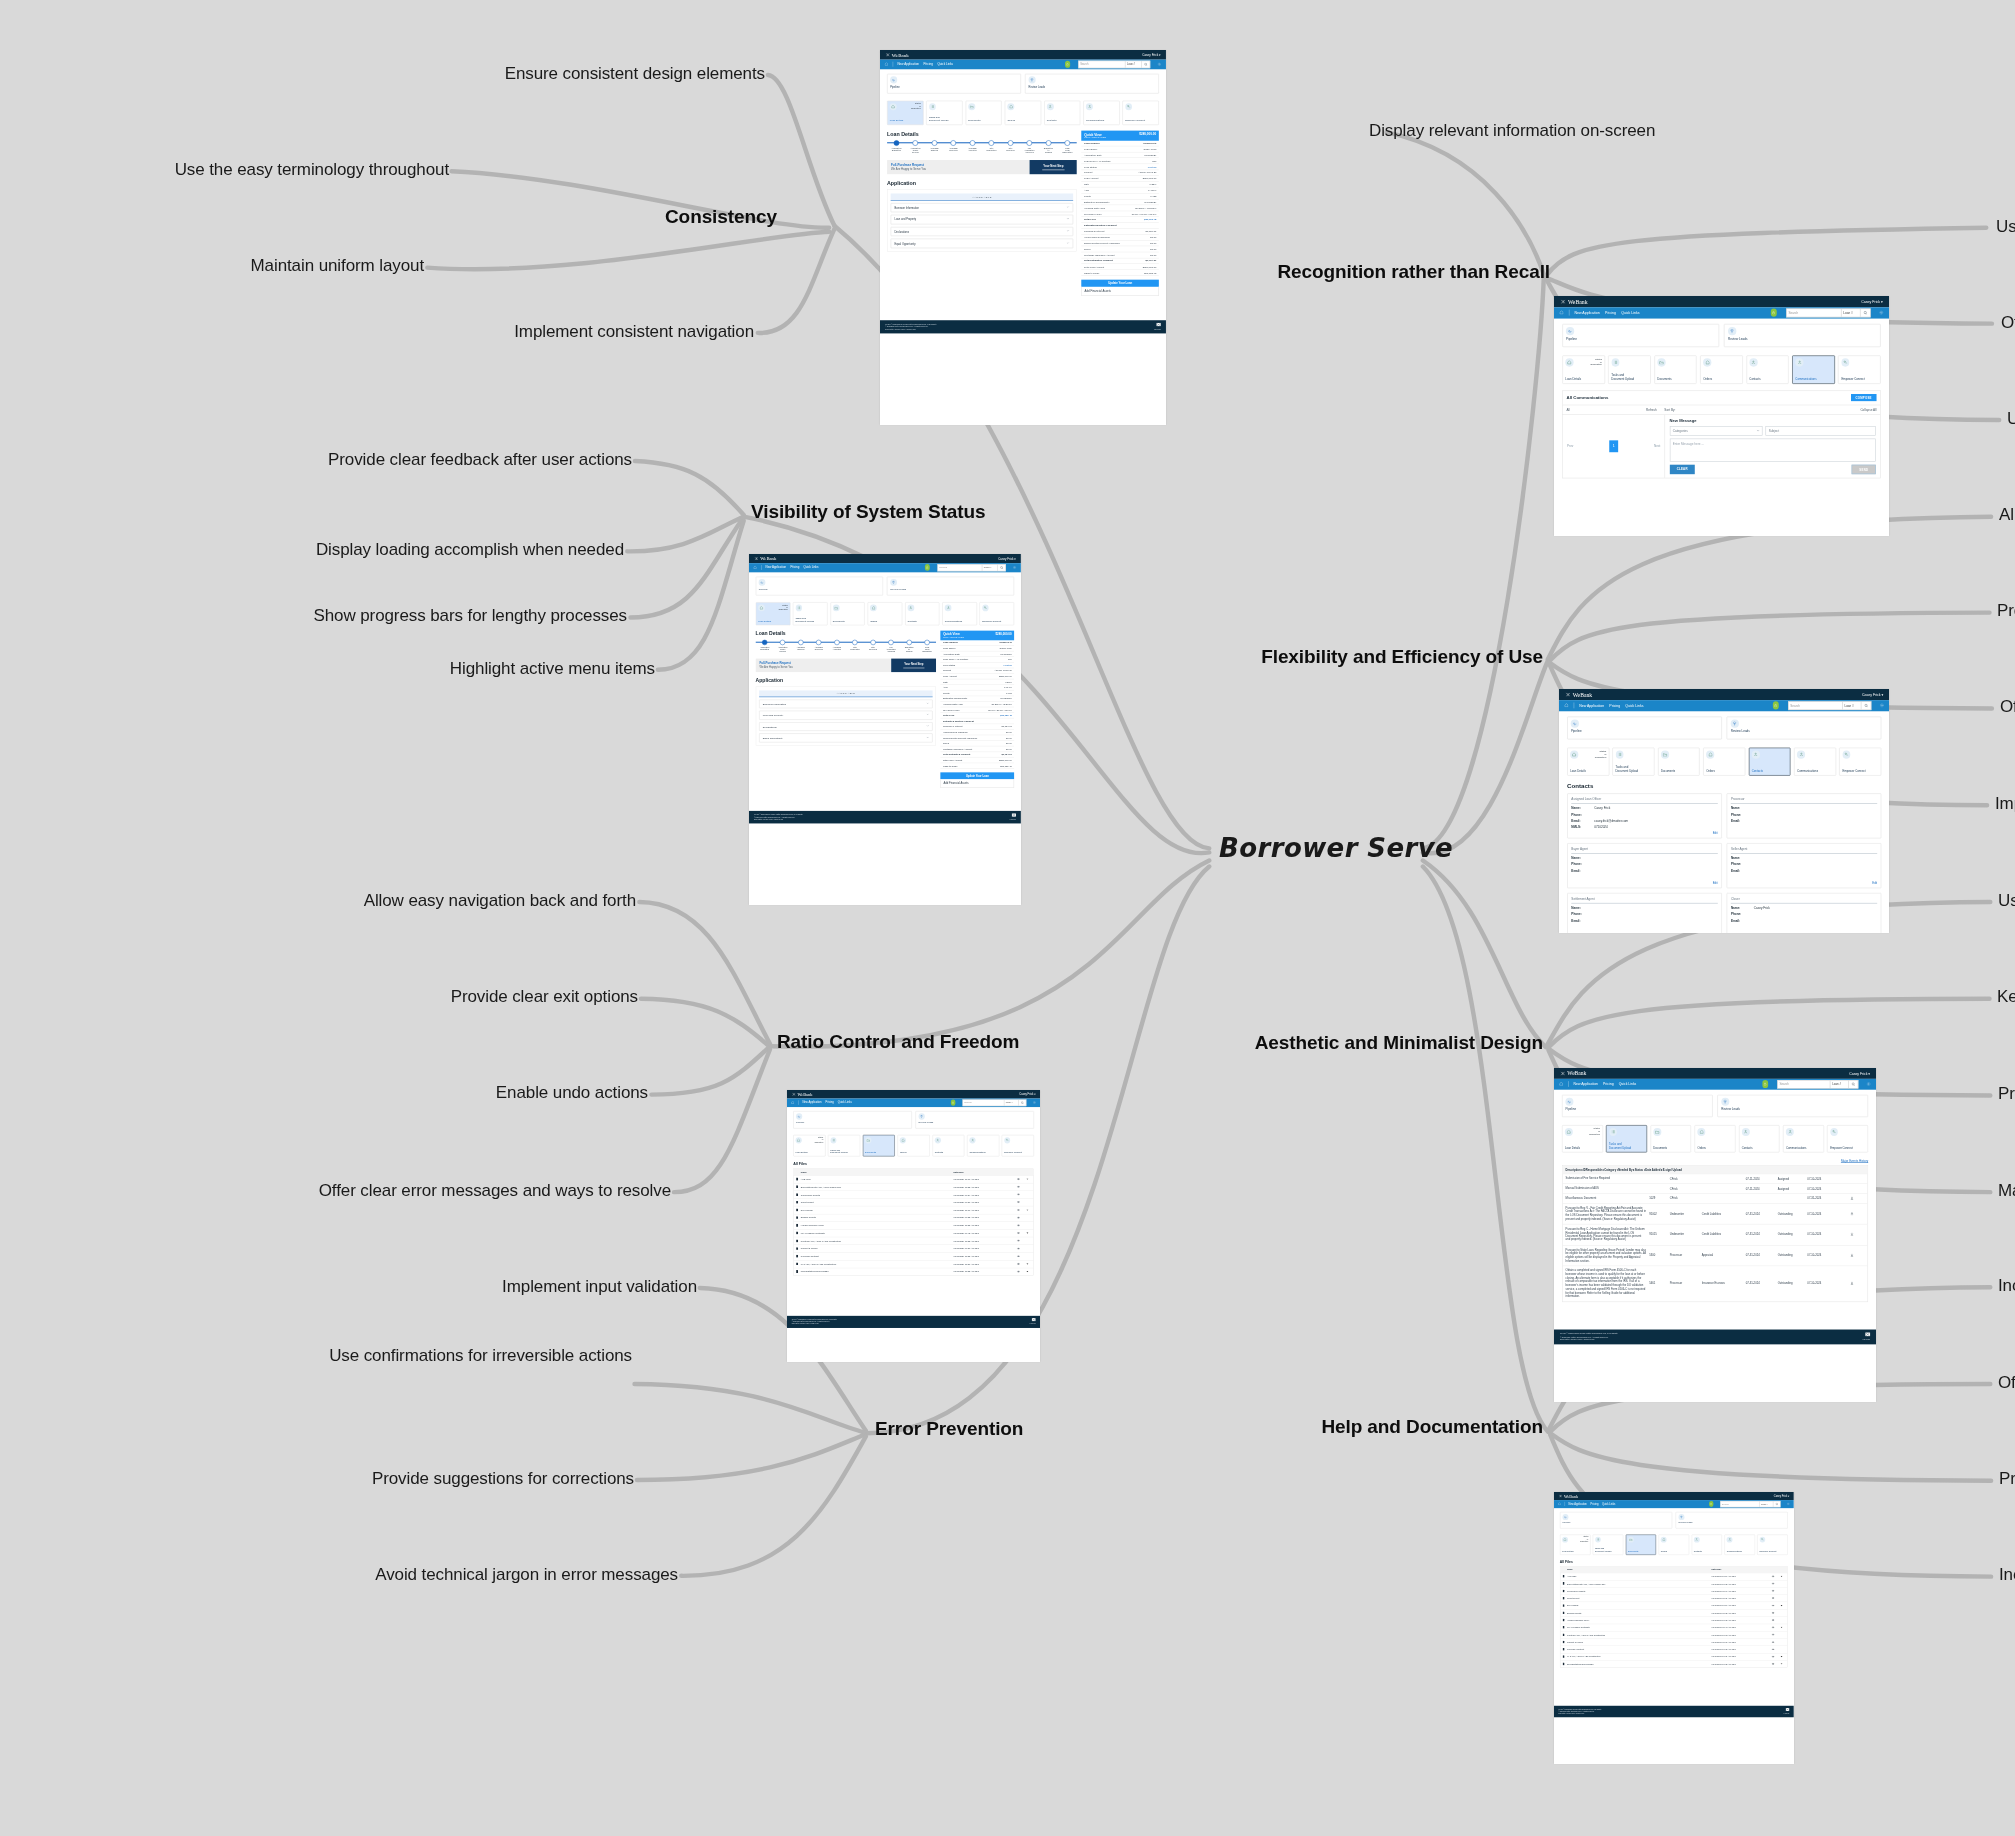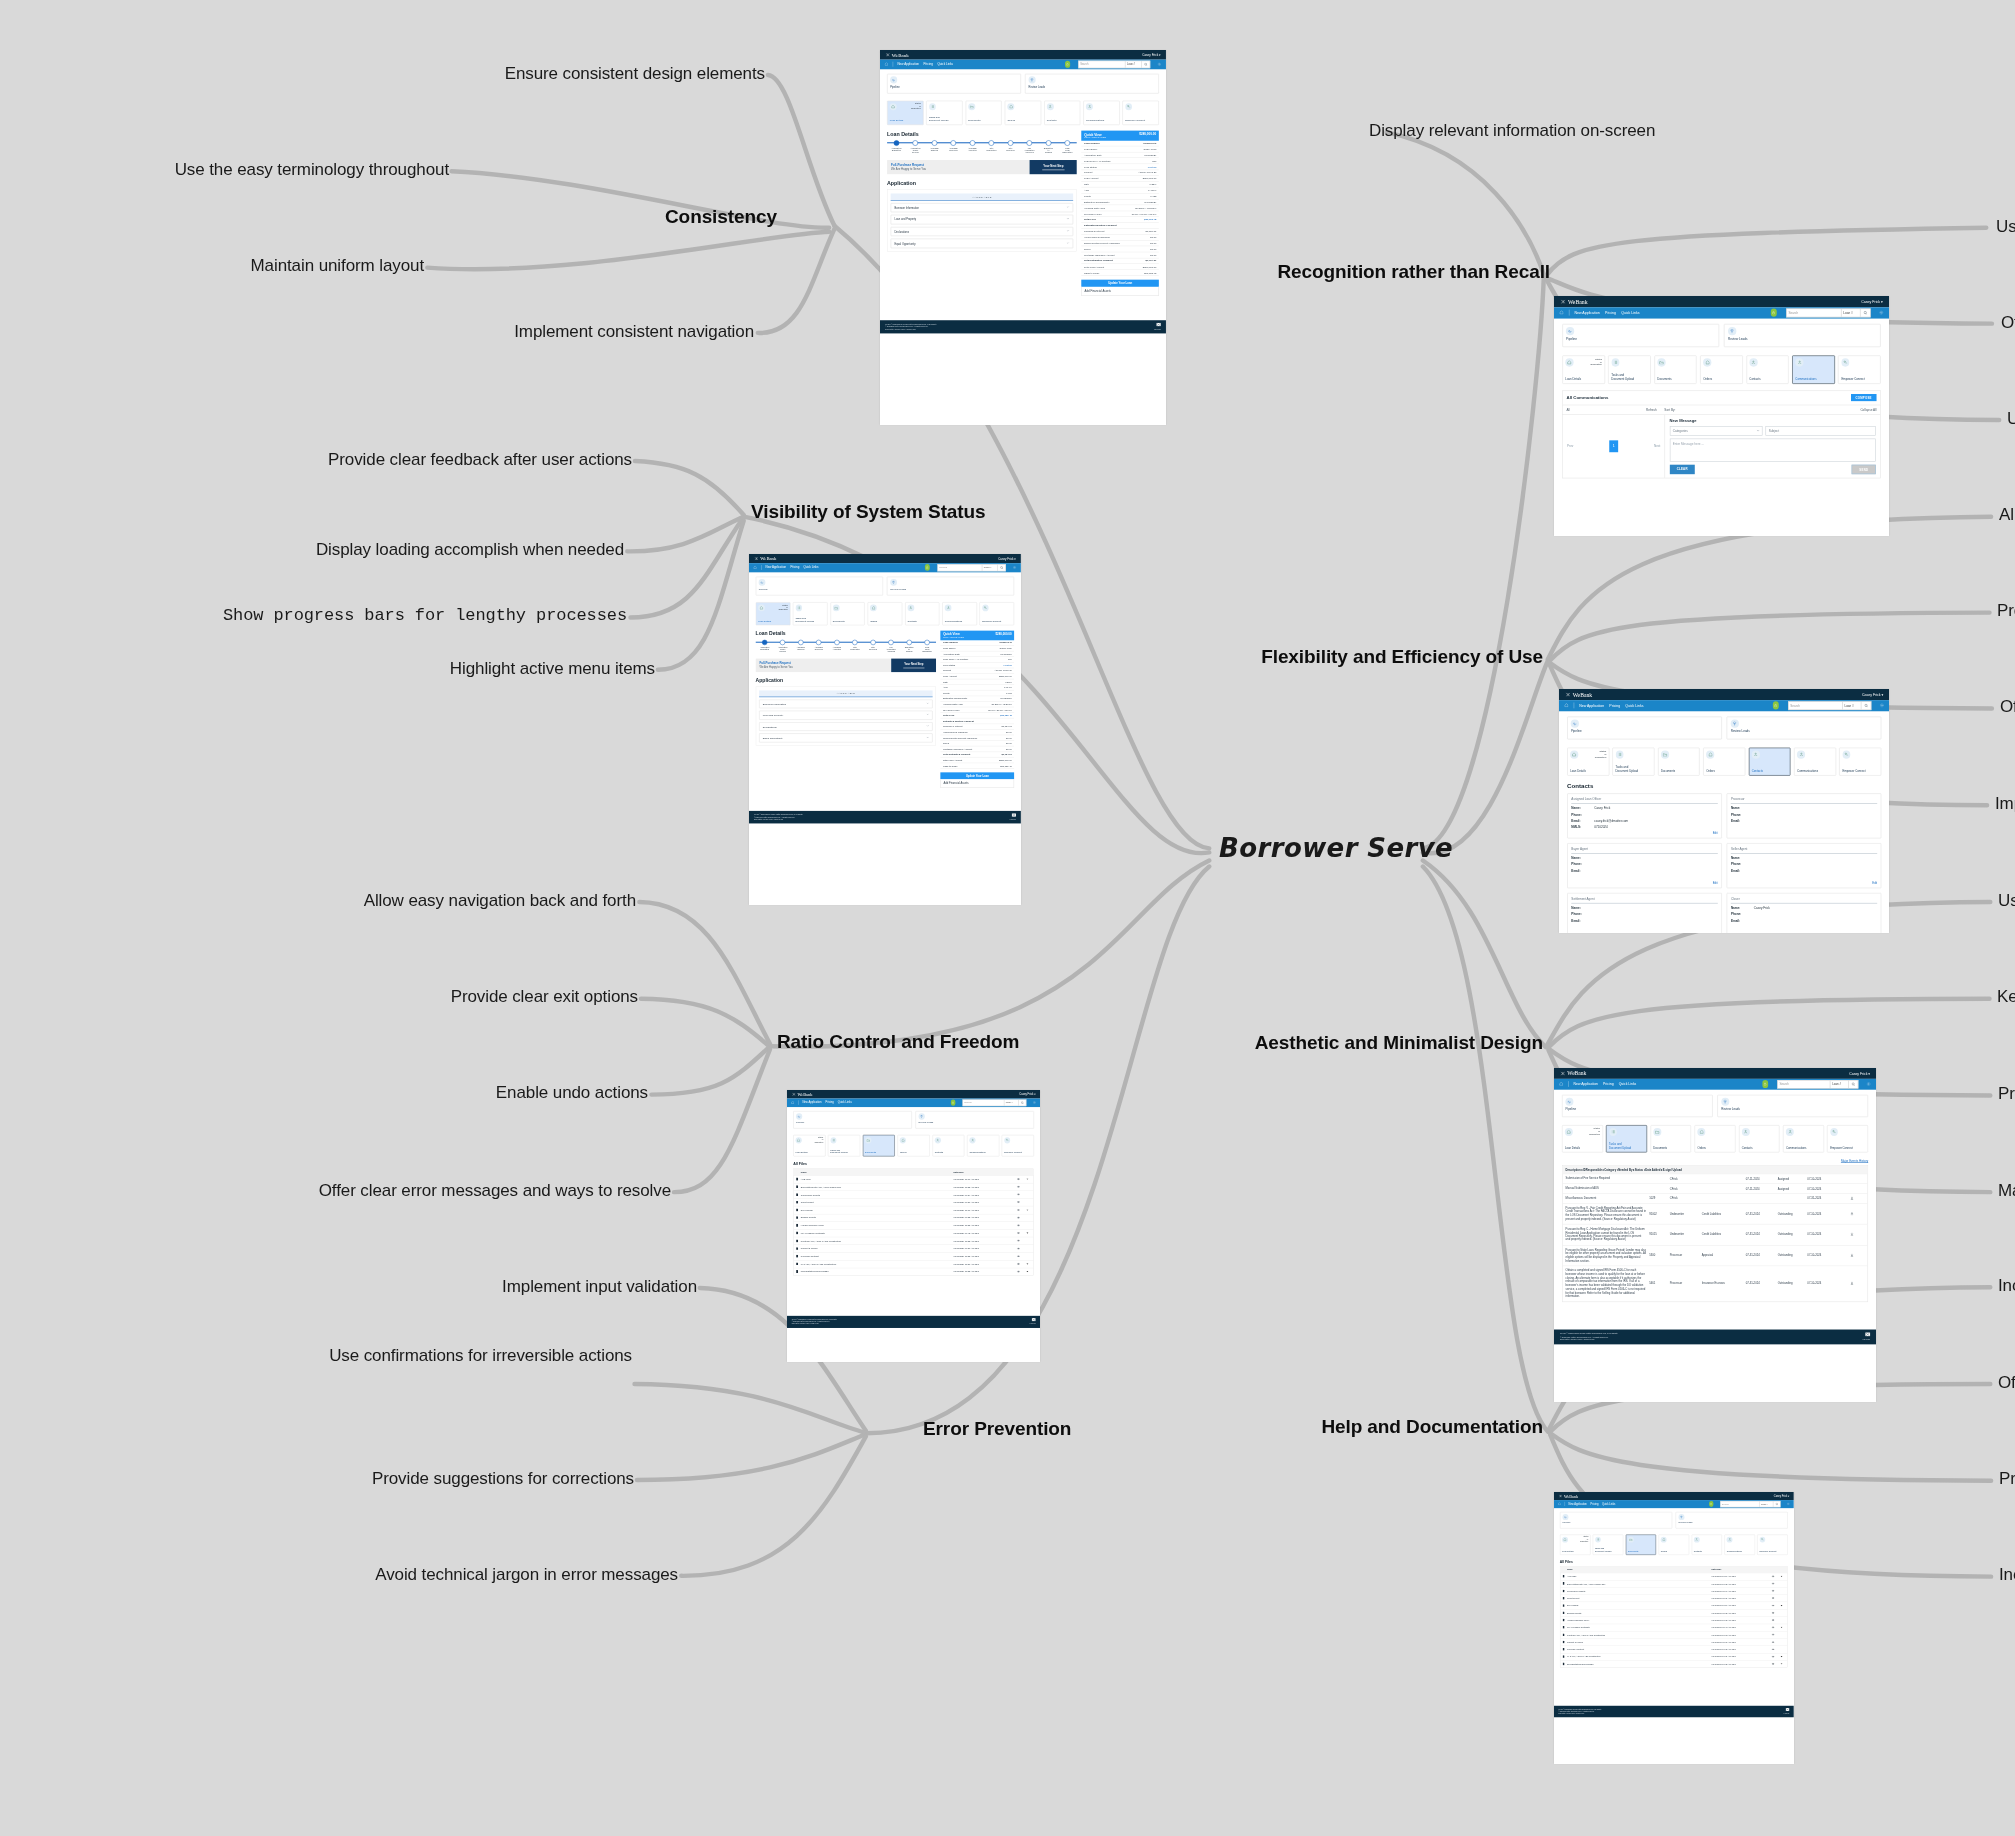--- a/index.html
+++ b/index.html
@@ -175,21 +175,21 @@
 <div class="node center-node" style="left:1219px;top:833px;">
   <span>Borrower Serve</span>
 </div>
 
 <div class="node branch-node" style="left:665px;top:206px;">
   <span>Consistency</span></div>
 <div class="node branch-node" style="left:751px;top:501px;">
   <span>Visibility of System Status</span></div>
 <div class="node branch-node" style="left:777px;top:1031px;">
   <span>Ratio Control and Freedom</span></div>
-<div class="node branch-node" style="left:875px;top:1418px;margin-left:48px;">
+<div class="node branch-node" style="left:875px;top:1418px;">
   <span>Error Prevention</span></div>
 
 <div class="node branch-node" style="left:1550px;top:261px;text-align:center;transform:translateX(-100%);">
   <span>Recognition rather than Recall</span></div>
 <div class="node branch-node" style="left:1543px;top:646px;text-align:right;transform:translateX(-100%);">
   <span>Flexibility and Efficiency of Use</span></div>
 <div class="node branch-node" style="left:1543px;top:1032px;text-align:right;transform:translateX(-100%);">
   <span>Aesthetic and Minimalist Design</span></div>
 <div class="node branch-node" style="left:1543px;top:1416px;text-align:right;transform:translateX(-100%);">
   <span>Help and Documentation</span></div>
@@ -200,21 +200,21 @@
   <span>Use the easy terminology throughout</span></div>
 <div class="node leaf-node leaf-left" style="left:424px;top:256px;transform:translateX(-100%);">
   <span>Maintain uniform layout</span></div>
 <div class="node leaf-node leaf-left" style="left:754px;top:322px;transform:translateX(-100%);">
   <span>Implement consistent navigation</span></div>
 
 <div class="node leaf-node leaf-left" style="left:632px;top:450px;transform:translateX(-100%);">
   <span>Provide clear feedback after user actions</span></div>
 <div class="node leaf-node leaf-left" style="left:624px;top:540px;transform:translateX(-100%);">
   <span>Display loading accomplish when needed</span></div>
-<div class="node leaf-node leaf-left" style="left:627px;top:606px;transform:translateX(-100%);font-family:Liberation Mono, monospace;">
+<div class="node leaf-node leaf-left" style="left:627px;top:606px;transform:translateX(-100%);">
   <span>Show progress bars for lengthy processes</span></div>
 <div class="node leaf-node leaf-left" style="left:655px;top:659px;transform:translateX(-100%);">
   <span>Highlight active menu items</span></div>
 
 <div class="node leaf-node leaf-left" style="left:636px;top:891px;transform:translateX(-100%);">
   <span>Allow easy navigation back and forth</span></div>
 <div class="node leaf-node leaf-left" style="left:638px;top:987px;transform:translateX(-100%);">
   <span>Provide clear exit options</span></div>
 <div class="node leaf-node leaf-left" style="left:648px;top:1083px;transform:translateX(-100%);">
   <span>Enable undo actions</span></div>

